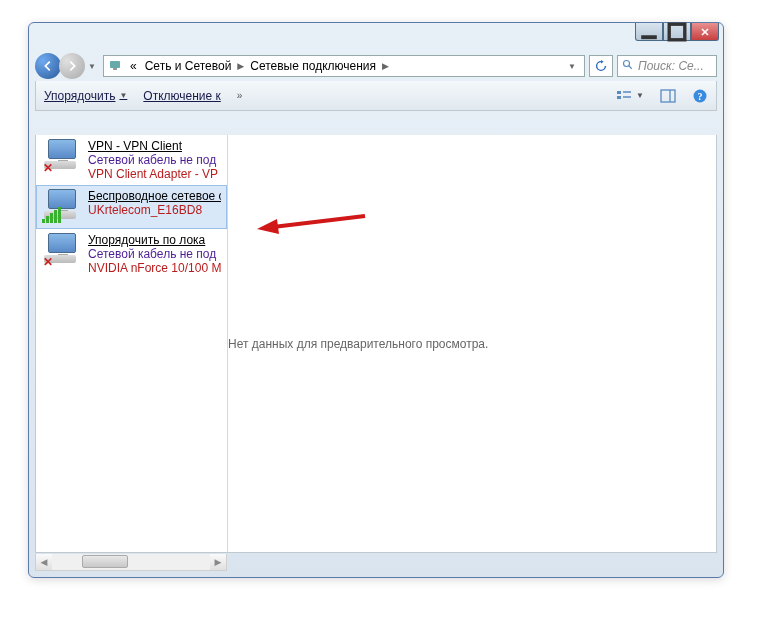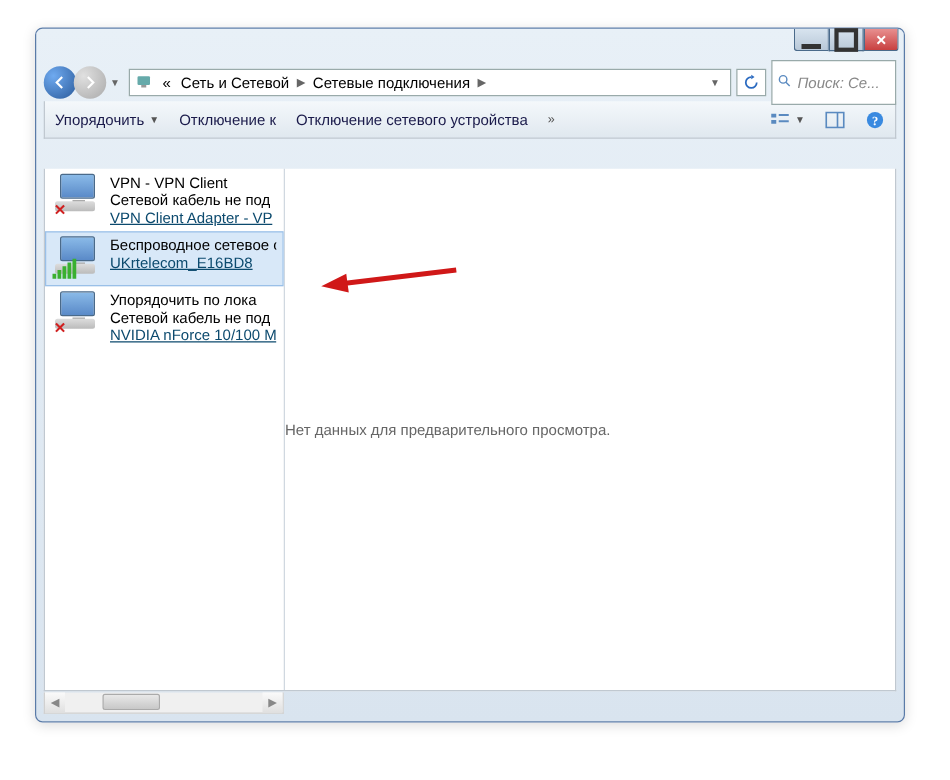--- a/index.html
+++ b/index.html
@@ -20,53 +20,53 @@
 .nav-circle.fwd { background: radial-gradient(circle at 30% 30%, #e0e0e0, #aaa); color: #888; margin-left: -2px; }
 .nav-circle svg { width: 14px; height: 14px; }
 .nav-drop { width: 14px; display: flex; align-items: center; justify-content: center; color: #666; font-size: 8px; }
 .address-bar { flex: 1; height: 22px; background: #fff; border: 1px solid #9aa; display: flex; align-items: center; padding: 0 4px; gap: 4px; }
 .addr-icon { width: 16px; height: 16px; display: flex; align-items: center; justify-content: center; font-size: 12px; }
 .addr-crumb { color: #000; padding: 0 2px; }
 .addr-sep { color: #666; font-size: 9px; }
 .addr-spacer { flex: 1; }
 .addr-drop { color: #666; font-size: 8px; padding: 0 4px; }
 .refresh-btn { width: 24px; height: 22px; border: 1px solid #9aa; background: #fff; display: flex; align-items: center; justify-content: center; color: #2a6ac0; font-size: 12px; }
-.search-box { width: 100px; height: 36px; background: #fff; border: 1px solid #9aa; display: flex; align-items: center; padding: 0 4px; gap: 4px; }
+.search-box { width: 100px; height: 22px; background: #fff; border: 1px solid #9aa; display: flex; align-items: center; padding: 0 4px; gap: 4px; }
 .search-icon { color: #5a8ac0; font-size: 12px; }
 .search-text { color: #888; font-style: italic; overflow: hidden; white-space: nowrap; }
 
 .menu-bar { height: 20px; margin: 2px 6px 0; background: linear-gradient(to bottom, #fafafa, #ececec); border: 1px solid #c0c8d0; display: flex; align-items: center; padding: 0 6px; gap: 14px; }
 .menu-item { color: #000; cursor: default; }
 .menu-item u { text-decoration: underline; }
 
 .toolbar { height: 30px; margin: 0 6px; background: linear-gradient(to bottom, #f4f8fb, #e0e8ef); border: 1px solid #c0c8d0; border-top: none; display: flex; align-items: center; padding: 0 8px; gap: 16px; }
-.tool-btn { display: flex; align-items: center; gap: 4px; color: #1a1a4a; cursor: default; }
+.tool-btn { display: flex; align-items: center; gap: 4px; color: #1a1a4a; cursor: default; text-decoration: underline; }
 .tool-drop { font-size: 8px; color: #555; }
 .tool-spacer { flex: 1; }
 .tool-icon-btn { display: flex; align-items: center; gap: 2px; color: #3a6a9a; font-size: 12px; }
 .tool-chev { color: #555; font-size: 10px; }
 
 .content { position: absolute; left: 6px; right: 6px; top: 112px; bottom: 24px; background: #fff; border: 1px solid #c0c8d0; border-top: none; display: flex; }
 .left-pane { width: 192px; border-right: 1px solid #d0d8e0; overflow: hidden; }
 .right-pane { flex: 1; display: flex; align-items: center; color: #666; font-size: 12px; }
 
 .conn-item { display: flex; padding: 4px 6px; gap: 6px; cursor: default; }
 .conn-item.selected { background: #d8e8f8; outline: 1px solid #9ac0e8; outline-offset: -1px; }
 .conn-icon { width: 40px; height: 36px; flex-shrink: 0; position: relative; }
 .conn-icon .monitor { position: absolute; left: 6px; top: 0; width: 28px; height: 20px; background: linear-gradient(to bottom, #8abae8, #5a8ac8); border: 1px solid #4a6a8a; border-radius: 2px; }
 .conn-icon .monitor::after { content: ""; position: absolute; left: 9px; top: 20px; width: 10px; height: 4px; background: #aaa; }
 .conn-icon .plug { position: absolute; left: 2px; bottom: 6px; width: 32px; height: 8px; background: linear-gradient(to bottom, #ddd, #bbb); border-radius: 2px; }
 .conn-icon .x { position: absolute; left: 0; bottom: 2px; width: 12px; height: 12px; color: #d02020; font-weight: bold; font-size: 12px; text-align: center; }
 .conn-icon .bars { position: absolute; left: 0; bottom: 2px; display: flex; align-items: flex-end; gap: 1px; }
 .conn-icon .bars span { width: 3px; background: #3ab030; }
 .conn-icon .bars span:nth-child(1){height:4px} .conn-icon .bars span:nth-child(2){height:7px} .conn-icon .bars span:nth-child(3){height:10px} .conn-icon .bars span:nth-child(4){height:13px} .conn-icon .bars span:nth-child(5){height:16px}
 .conn-text { overflow: hidden; }
-.conn-name { color: #000; white-space: nowrap; overflow: hidden; text-overflow: clip; }
-.conn-status { color: #000000; white-space: nowrap; overflow: hidden; }
-.conn-device { color: #0c4a6e; white-space: nowrap; overflow: hidden; text-decoration: underline; }
+.conn-name { color: #000; white-space: nowrap; overflow: hidden; text-overflow: clip; text-decoration: underline; }
+.conn-status { color: #4c1d95; white-space: nowrap; overflow: hidden; }
+.conn-device { color: #b91c1c; white-space: nowrap; overflow: hidden; }
 
 .hscroll { position: absolute; left: 6px; bottom: 6px; width: 192px; height: 17px; background: #f0f0f0; border: 1px solid #d0d0d0; border-top: none; display: flex; align-items: center; }
 .hscroll .arrow { width: 16px; height: 100%; display: flex; align-items: center; justify-content: center; color: #888; font-size: 9px; background: linear-gradient(to bottom,#fafafa,#e0e0e0); }
 .hscroll .track { flex: 1; height: 100%; position: relative; }
 .hscroll .thumb { position: absolute; left: 30px; top: 1px; width: 46px; height: 13px; background: linear-gradient(to bottom,#e8e8e8,#c8c8c8); border: 1px solid #aaa; border-radius: 2px; }
 
 .red-arrow { position: absolute; left: 255px; top: 204px; pointer-events: none; }
 .red-arrow svg { overflow: visible; }
 </style>
 </head>
@@ -141,21 +141,20 @@
     </div>
   </div>
 
 
   <div class="toolbar">
     <span class="tool-btn">
         <span>Упорядочить</span> 
         <span class="tool-drop">▼</span>
       </span>
     <span class="tool-btn">Отключение к</span>
-    <span class="tool-btn">Отключение сетевого устройства</span>
     <span class="tool-chev">»</span>
     <span class="tool-spacer"></span>
     <span class="tool-icon-btn">
       <svg width="18" height="14" viewBox="0 0 18 14">
           <rect x="1" y="2" width="4" height="3" fill="#5a8ac0"></rect>
           <rect x="1" y="7" width="4" height="3" fill="#5a8ac0"></rect>
           <line x1="7" y1="3" x2="15" y2="3" stroke="#5a8ac0" stroke-width="1.5"></line>
           <line x1="7" y1="8" x2="15" y2="8" stroke="#5a8ac0" stroke-width="1.5"></line>
         </svg>
       <span class="tool-drop">▼</span>

